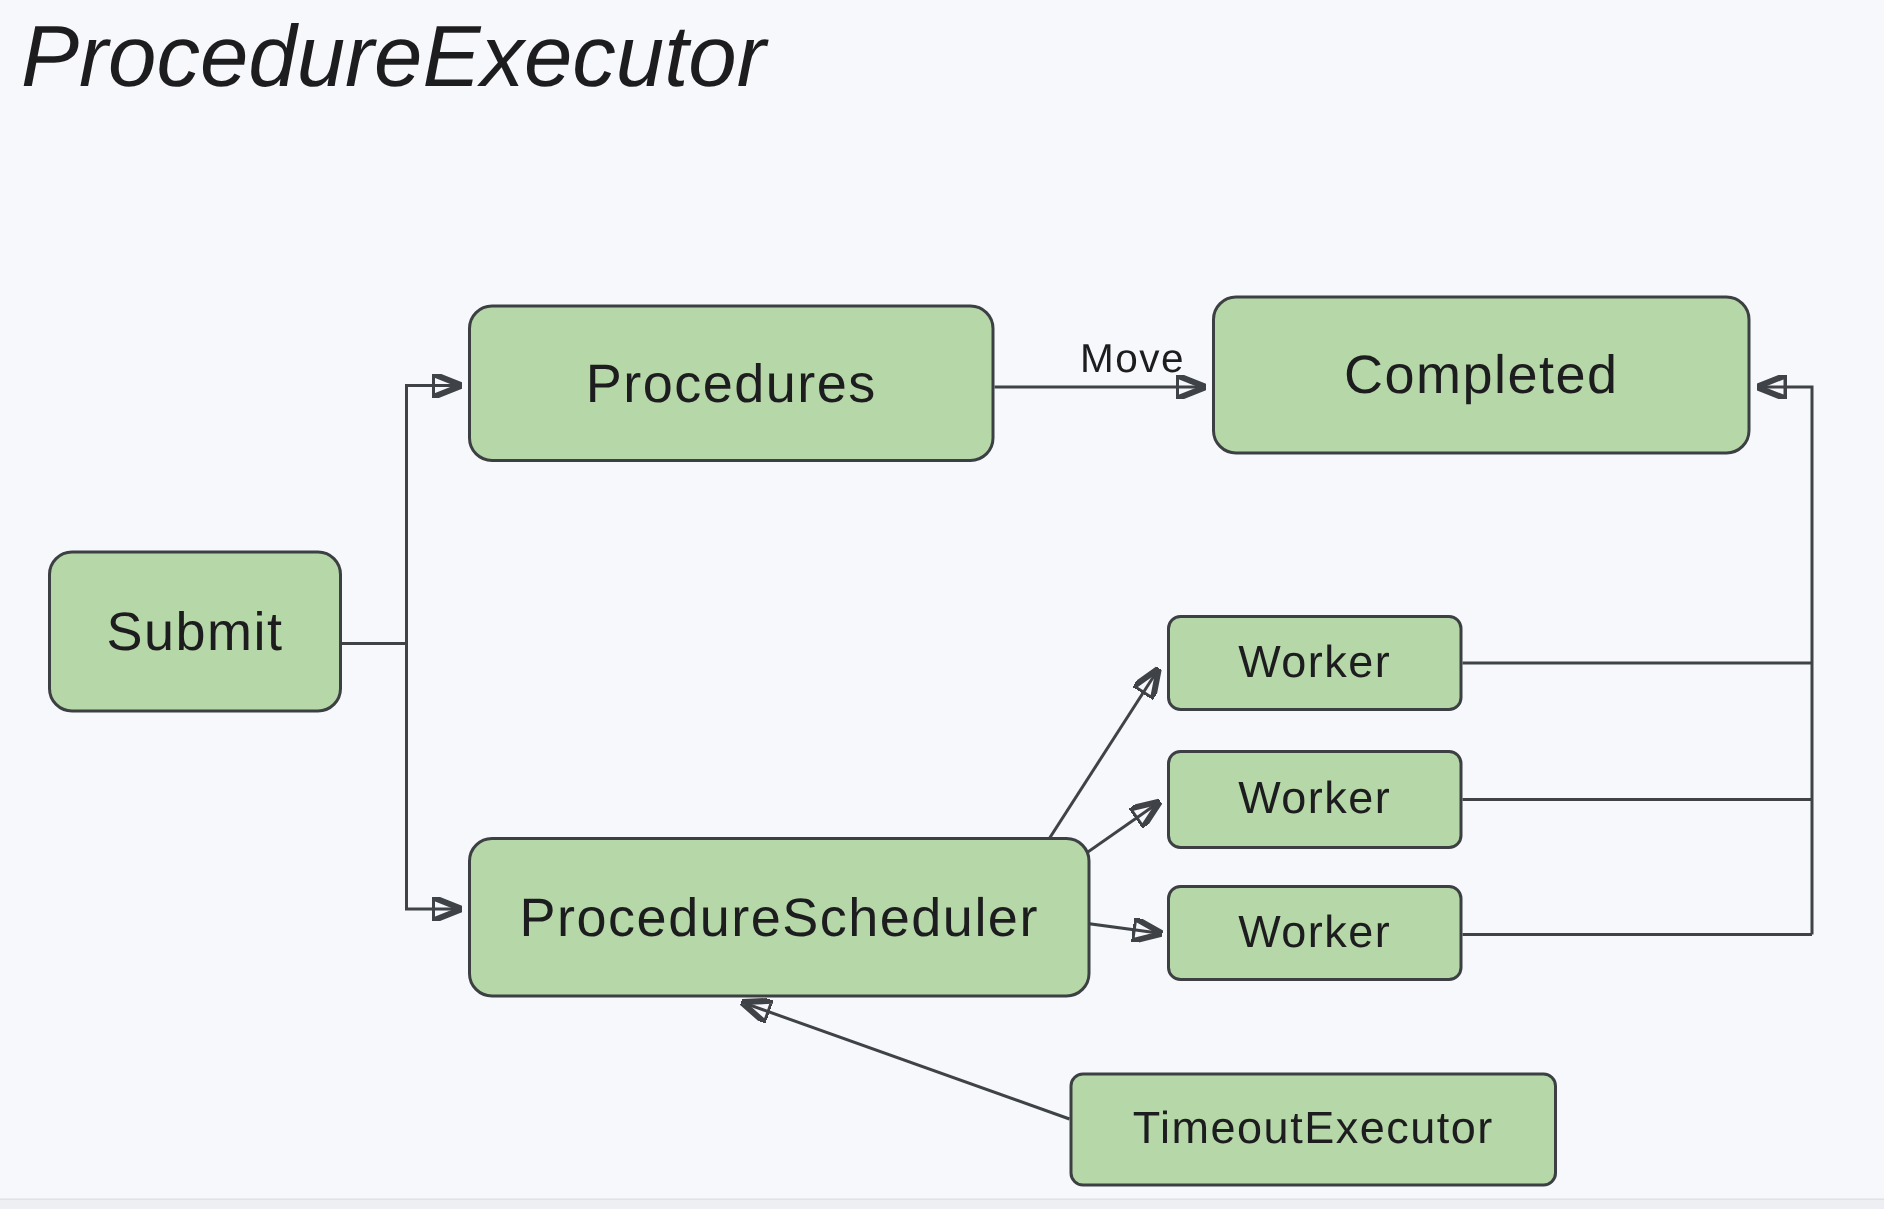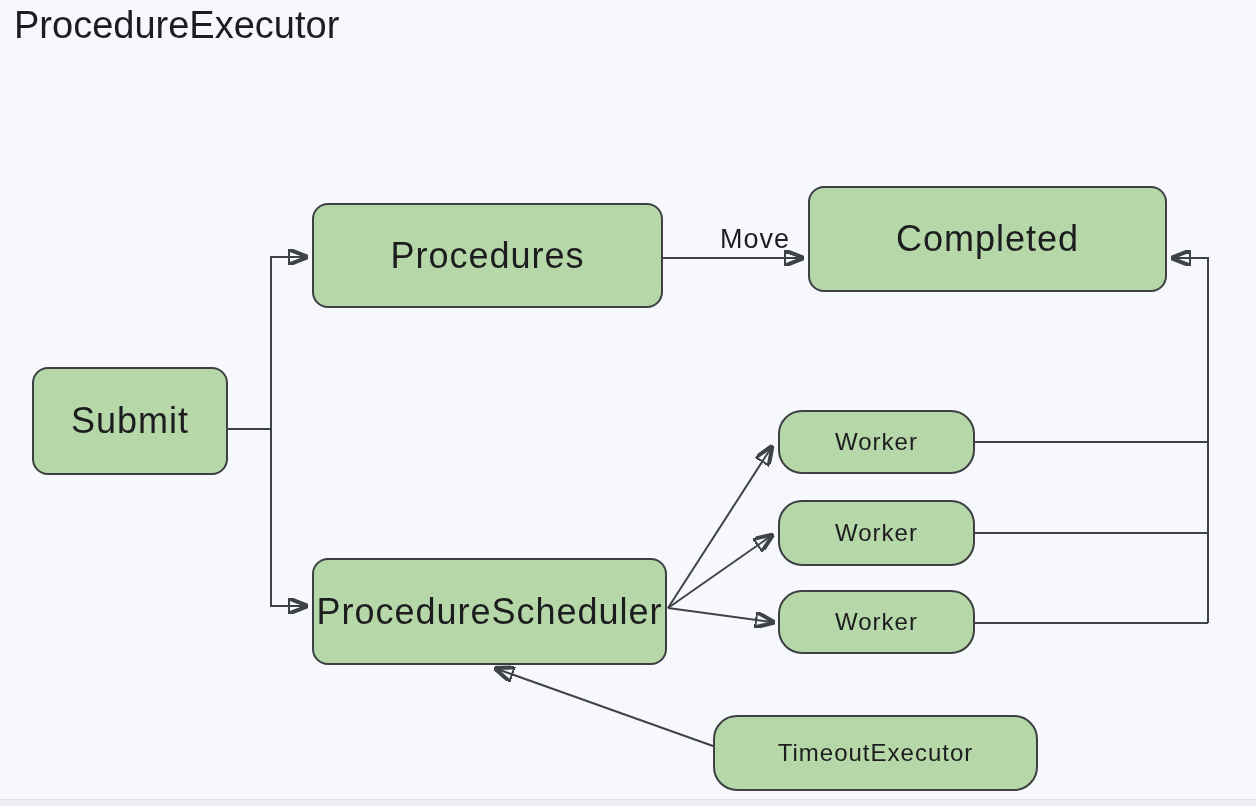--- a/index.html
+++ b/index.html
@@ -17,25 +17,26 @@
     background:var(--bg);
   }
   .stage{
     position:relative;
     width:1256px;height:806px;
     background:var(--bg);
   }
   .diagram-title{
     position:absolute;
     left:14px;top:4px;
-    font-size:38px;
+    font-size:58px;
     font-weight:500;
     color:var(--text);
     letter-spacing:0px;
     white-space:nowrap;
+    font-style:italic;
   }
   .edges{
     position:absolute;left:0;top:0;
     width:1256px;height:806px;
   }
   .edges path{
     stroke:var(--connector);
     stroke-width:2;
     fill:none;
   }
@@ -45,21 +46,21 @@
     border:2px solid var(--node-border);
     border-radius:16px;
     display:flex;
     align-items:center;
     justify-content:center;
     color:var(--text);
     font-size:36px;
     letter-spacing:1px;
     white-space:nowrap;
   }
-  .node.small{border-radius:24px;font-size:24px;}
+  .node.small{border-radius:9px;font-size:30px;}
   .edge-label{
     position:absolute;
     left:664px;top:224px;
     width:126px;
     text-align:right;
     font-size:27px;
     letter-spacing:1px;
     color:var(--text);
   }
   .footer-strip{
@@ -105,25 +106,25 @@
   <div class="node" style="left:32px;top:367px;width:196px;height:108px;">
     <span>Submit</span>
   </div>
 
   <div class="node" style="left:312px;top:203px;width:351px;height:105px;">
     <span>Procedures</span>
   </div>
 
   <div class="edge-label">Move</div>
 
-  <div class="node" style="left:808px;top:186px;width:359px;height:106px;">
+  <div class="node" style="left:808px;top:197px;width:359px;height:106px;">
     <span>Completed</span>
   </div>
 
-  <div class="node" style="left:312px;top:558px;width:355px;height:107px;">
+  <div class="node" style="left:312px;top:558px;width:415px;height:107px;">
     <span>ProcedureScheduler</span>
   </div>
 
   <div class="node small" style="left:778px;top:410px;width:197px;height:64px;">
     <span>Worker</span>
   </div>
 
   <div class="node small" style="left:778px;top:500px;width:197px;height:66px;">
     <span>Worker</span>
   </div>

